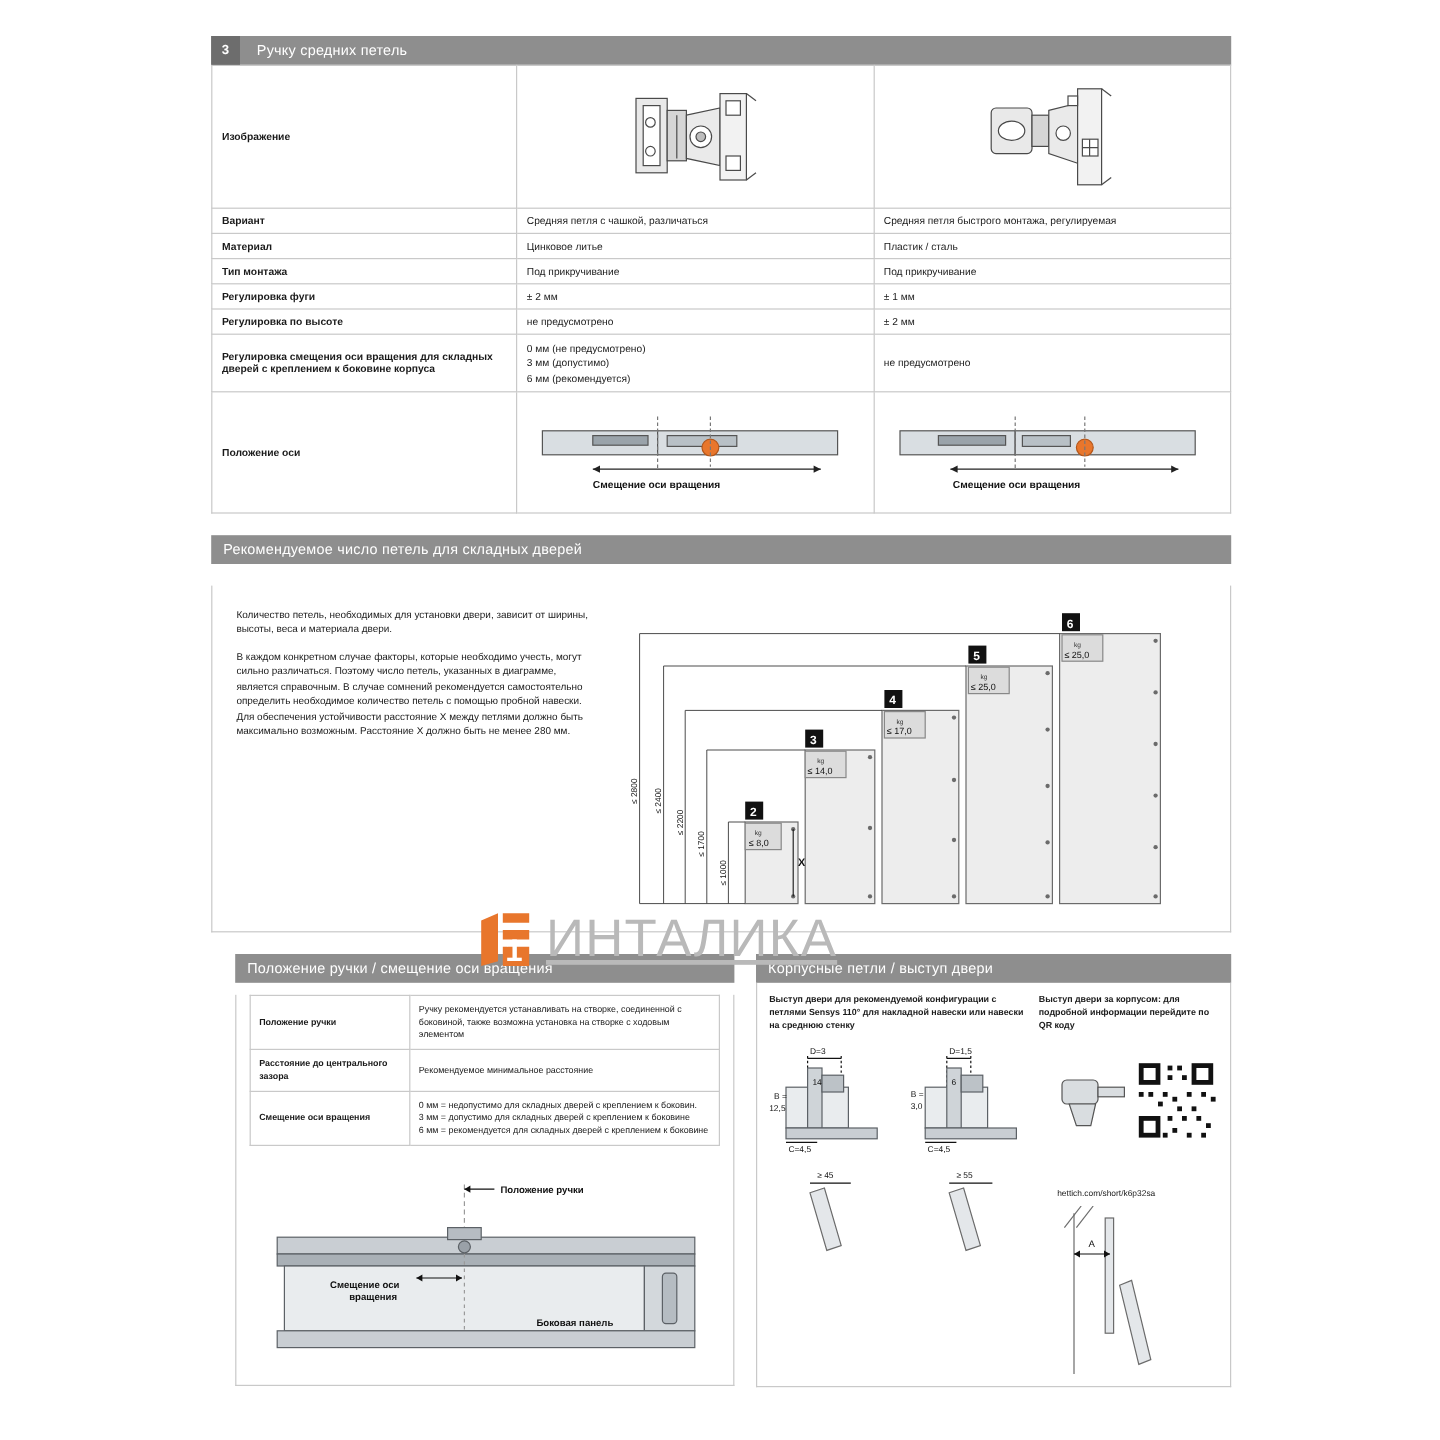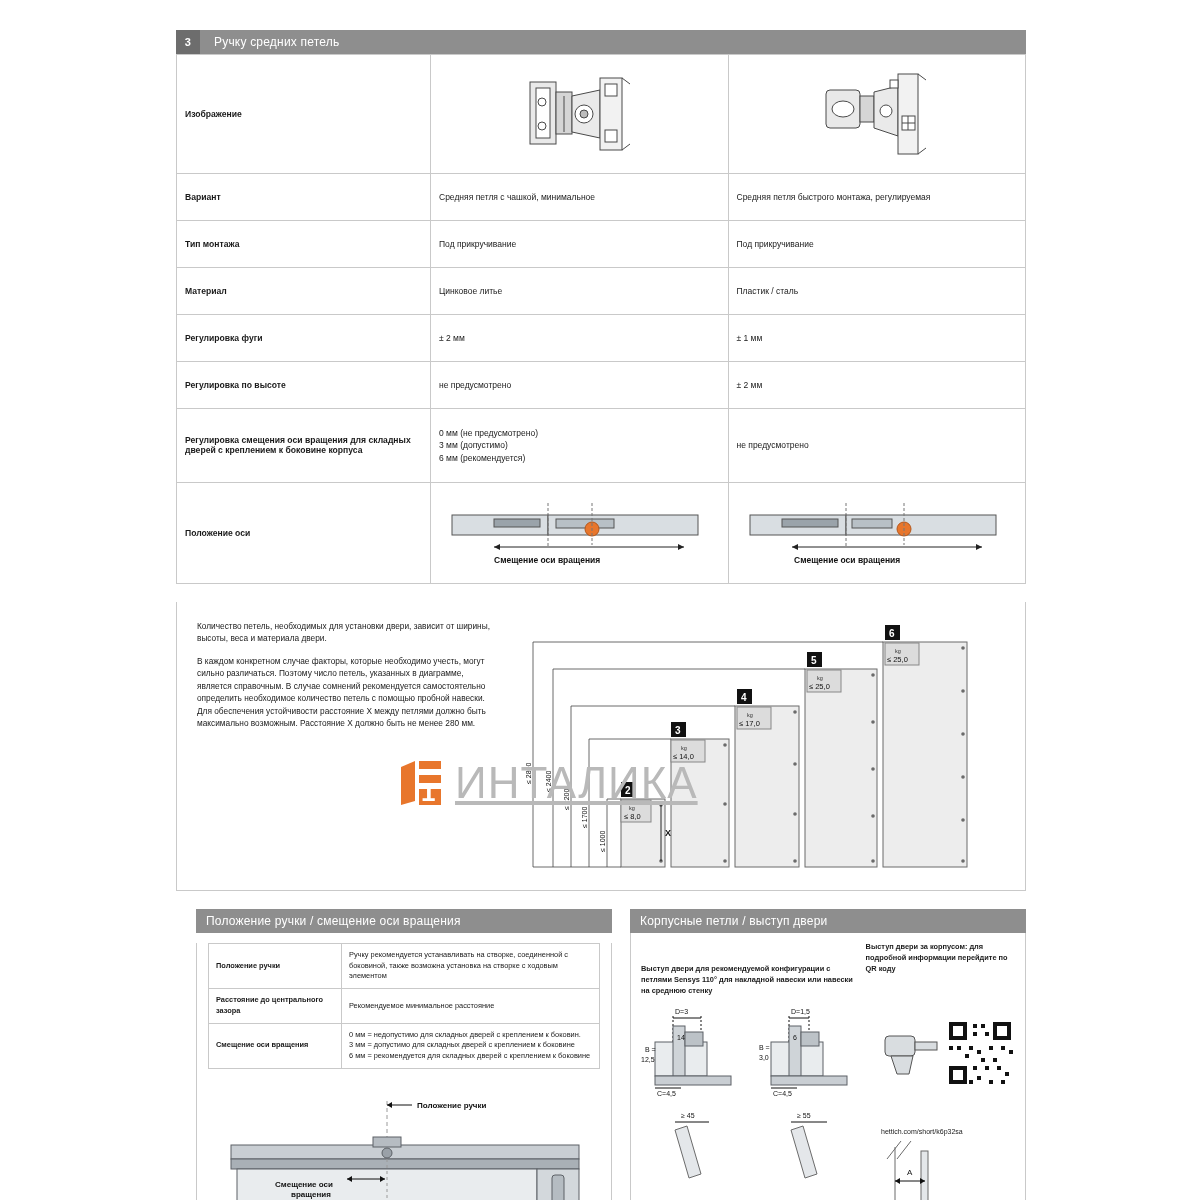--- a/index.html
+++ b/index.html
@@ -20,21 +20,21 @@
     width:24px;height:24px;background:#6d6d6d;display:flex;align-items:center;
     justify-content:center;font-size:11px;font-weight:bold;color:#fff;
   }
   .secbar .txt{padding-left:14px;font-size:12px;}
   .secbar.plain .txt{padding-left:10px;}
 
   
   .t1{width:850px;border-collapse:collapse;table-layout:fixed;}
   .t1 td{
     border:1px solid #c9c9c9;font-size:8.5px;color:#1a1a1a;
-    padding:18px 8px;vertical-align:middle;
+    padding:5px 8px;vertical-align:middle;
   }
   .t1 td.lbl{width:237px;font-weight:bold;font-size:8.6px;}
   .t1 .img-cell{height:118px;text-align:center;vertical-align:middle;padding:0;}
   .t1 .pos-cell{height:100px;padding:0;vertical-align:middle;}
   .ml{line-height:1.45;}
 
   
   .ctr{display:flex;align-items:center;justify-content:center;width:100%;height:100%;}
 
   
@@ -50,21 +50,21 @@
   .panelR{width:396px;}
   .pbody{border:1px solid #c9c9c9;border-top:none;}
 
   .t2{width:100%;border-collapse:collapse;table-layout:fixed;margin:10px auto;}
   .t2{width:392px;}
   .t2 td{border:1px solid #c9c9c9;font-size:7.4px;padding:6px 7px;vertical-align:middle;line-height:1.45;}
   .t2 td.k{width:118px;font-weight:bold;}
 
   .rbody{padding:8px 10px 0 10px;display:flex;gap:8px;}
   .rcol{font-size:7.4px;line-height:1.5;}
-  .rcol.a{width:232px;margin-top:22px;}
+  .rcol.a{width:232px;}
   .rcol.b{width:160px;}
   .rcol .hd{font-weight:bold;margin-bottom:6px;}
   .qrlink{font-size:7px;margin-top:6px;}
 
   .wm{
     position:absolute;left:395px;top:752px;width:430px;height:62px;
     display:flex;align-items:center;gap:8px;pointer-events:none;
   }
   .wm .logo{width:52px;height:52px;position:relative;}
   .wm .word{
@@ -125,32 +125,32 @@
               <line x1="116" y1="88" x2="124" y2="82"></line>
               <rect x="88" y="14" width="8" height="8" fill="#ffffff"></rect>
             </g>
           </svg>
         </div>
       </td>
     </tr>
 
     <tr>
       <td class="lbl">Вариант</td>
-      <td>Средняя петля с чашкой, минимальное</td>
+      <td>Средняя петля с чашкой, различаться</td>
       <td>Средняя петля быстрого монтажа, регулируемая</td>
+    </tr>
+    <tr>
+      <td class="lbl">Материал</td>
+      <td>Цинковое литье</td>
+      <td>Пластик / сталь</td>
     </tr>
     <tr>
       <td class="lbl">Тип монтажа</td>
       <td>Под прикручивание</td>
       <td>Под прикручивание</td>
-    </tr>
-    <tr>
-      <td class="lbl">Материал</td>
-      <td>Цинковое литье</td>
-      <td>Пластик / сталь</td>
     </tr>
     <tr>
       <td class="lbl">Регулировка фуги</td>
       <td>± 2 мм</td>
       <td>± 1 мм</td>
     </tr>
     <tr>
       <td class="lbl">Регулировка по высоте</td>
       <td>не предусмотрено</td>
       <td>± 2 мм</td>
@@ -200,20 +200,23 @@
               <path d="M250 62 l-6 -3 l0 6 z" fill="#222" stroke="none"></path>
             </g>
             <text x="62" y="78" font-family="Liberation Sans, sans-serif" font-size="8.5" font-weight="bold" fill="#111">Смещение оси вращения</text>
           </svg>
         </div>
       </td>
     </tr>
   </tbody>
     </table>
 
+  <div class="secbar plain" style="margin-top:18px;">
+    <div class="txt">Рекомендуемое число петель для складных дверей</div>
+  </div>
   <div class="blk2">
     <div class="inner">
       <div class="txtcol">
         <p>Количество петель, необходимых для установки двери, зависит от ширины, высоты, веса и материала двери.</p>
         <p>В каждом конкретном случае факторы, которые необходимо учесть, могут сильно различаться. Поэтому число петель, указанных в диаграмме, является справочным. В случае сомнений рекомендуется самостоятельно определить необходимое количество петель с помощью пробной навески. Для обеспечения устойчивости расстояние X между петлями должно быть максимально возможным. Расстояние X должно быть не менее 280 мм.</p>
       </div>
       <div class="diag">
         <svg width="520" height="270" viewBox="0 0 520 270">
 
           <g stroke="#6b6b6b" fill="#ededed">

